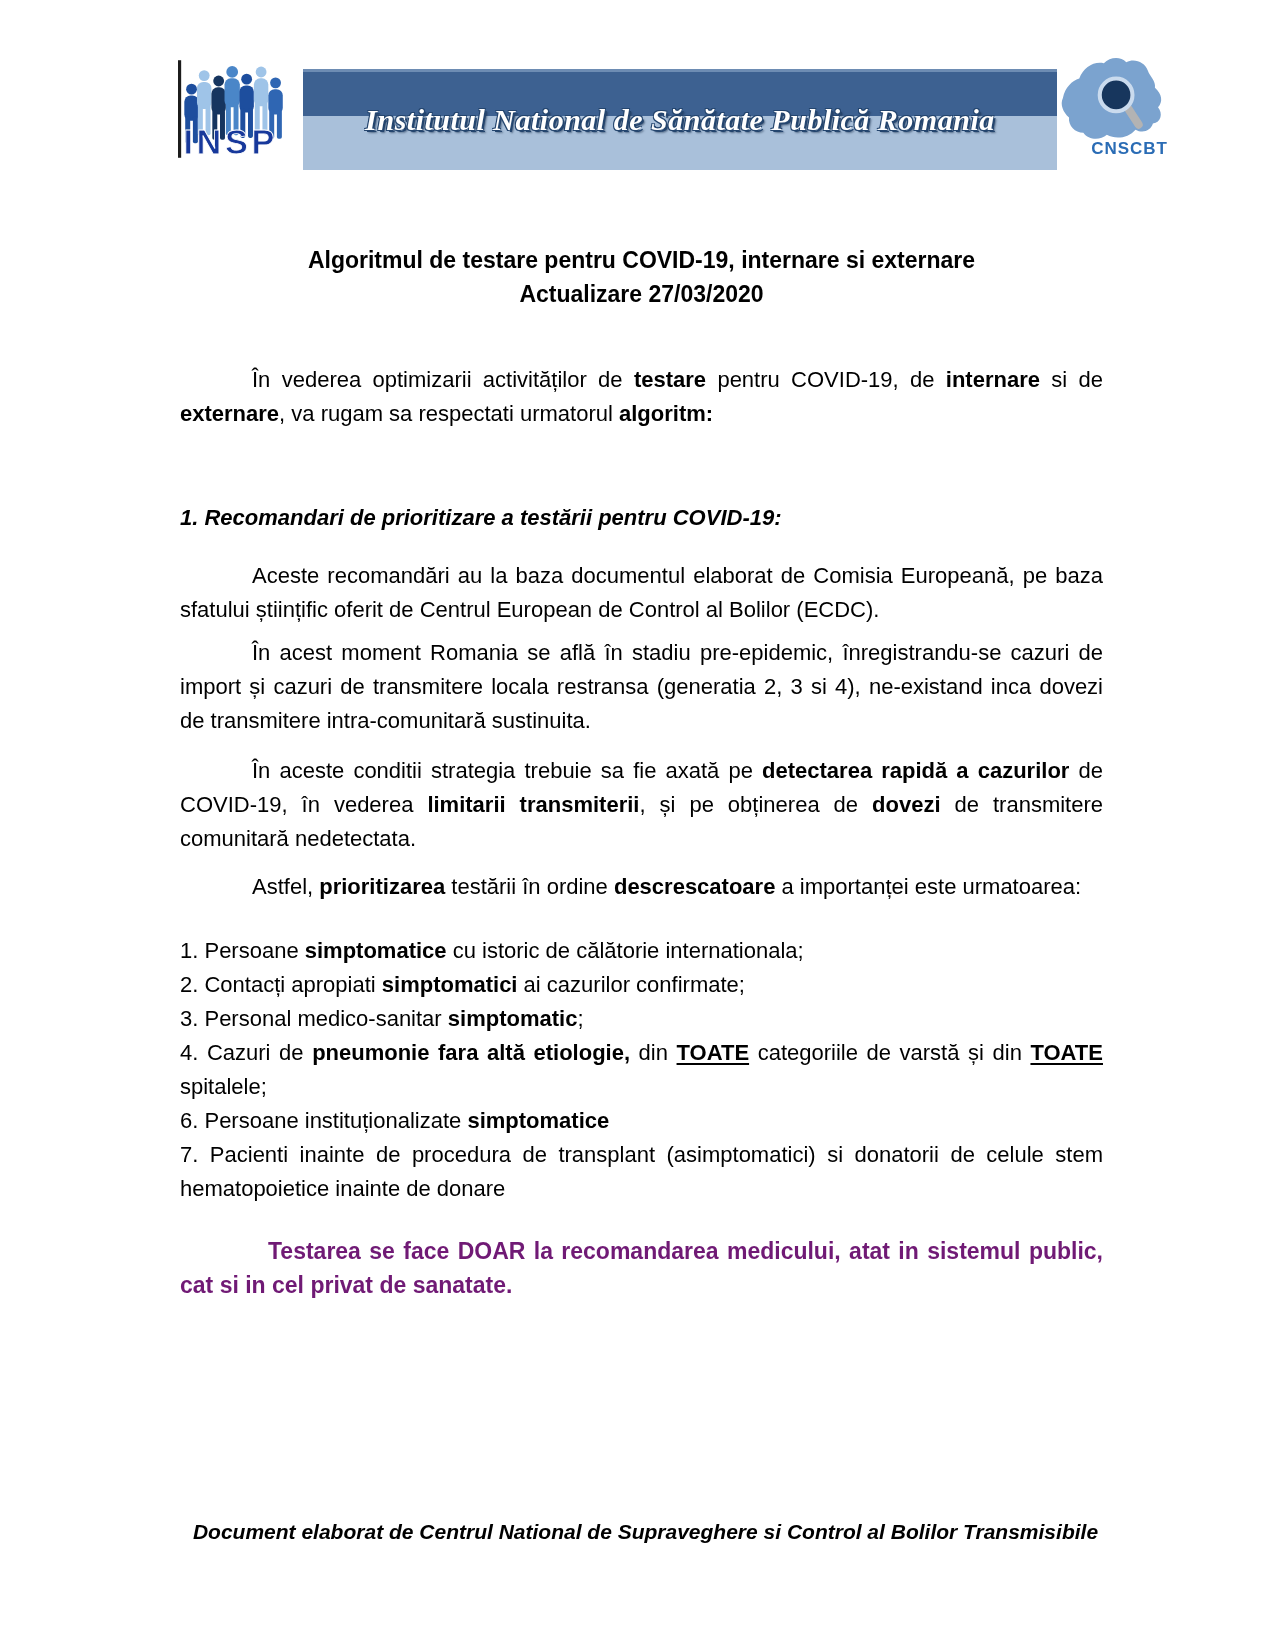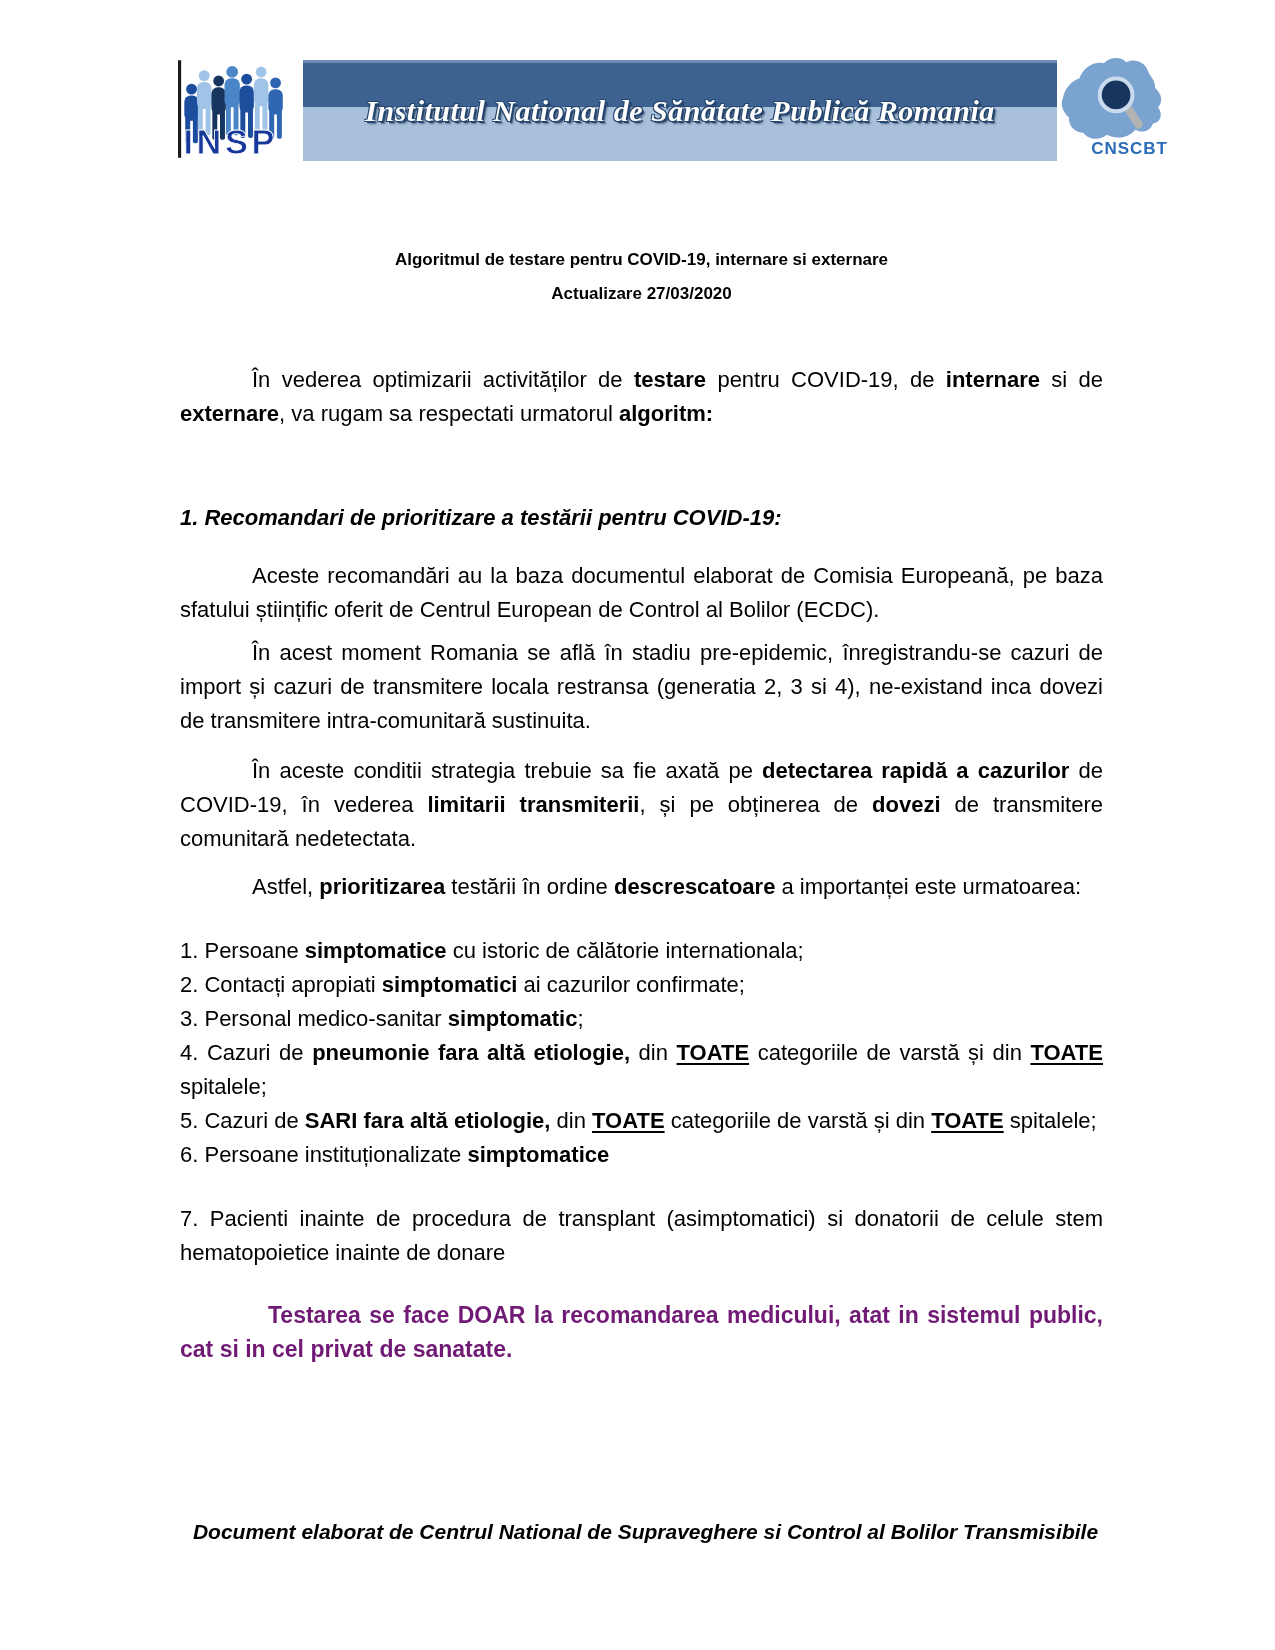--- a/index.html
+++ b/index.html
@@ -7,21 +7,21 @@
     position:relative; width:1275px; height:1650px; margin:0 auto;
     background:#ffffff; overflow:hidden;
     font-family:"Liberation Sans", sans-serif; color:#000;
   }
 
   
   .insp-logo { position:absolute; left:178px; top:55px; width:112px; height:108px;text-decoration:underline; }
   .insp-logo svg { display:block; width:100%; height:100%; }
 
   .banner {
-    position:absolute; left:303px; top:60px; width:754px; height:101px;
+    position:absolute; left:303px; top:69px; width:754px; height:101px;
     background:linear-gradient(to bottom,
       #6d8cb3 0px, #6d8cb3 3px,
       #3d6191 3px, #3d6191 47px,
       #a9c0da 47px, #a9c0da 101px);
     display:flex; align-items:center; justify-content:center;
   }
   .banner-text {
     color:#ffffff; font-family:"Liberation Serif", serif;
     font-style:italic; font-weight:bold; font-size:30px; letter-spacing:0.5px;
     text-shadow:2px 2px 0 #24456e, -1px -1px 0 #24456e, 1px -1px 0 #24456e,
@@ -33,39 +33,39 @@
   .cnscbt-logo svg { display:block; width:112px; height:90px; }
   .cnscbt-label {
     margin-top:-4px; color:#2a6cb5; font-weight:bold; font-size:17px; letter-spacing:1px;
   }
 
   
   .doc-body {
     position:absolute; left:180px; top:243px; width:923px;
     font-size:22px; line-height:34px;
   }
-  .title { text-align:center; font-weight:bold; font-size:17px; margin-bottom:52px; }
+  .title { text-align:center; font-weight:bold; font-size:23px; margin-bottom:52px; }
 
   .para { margin:0 0 10px 0; text-align:justify; }
   .para.indent { text-indent:72px; }
   .para.heading { font-weight:bold; text-align:left;font-style:italic; }
   .para.list { margin-bottom:0; }
   .para.red {
     color:#701a75; font-weight:bold; font-size:23px; text-indent:88px;
   }
   .b { font-weight:bold; }
   .u { text-decoration:underline; text-decoration-thickness:2px; text-underline-offset:3px; }
 
   #p-intro    { margin-bottom:70px; }
   #p-heading1 { margin-bottom:24px; }
   #p-basis    { margin-bottom:9px;  }
   #p-stage    { margin-bottom:16px; }
   #p-strategy { margin-bottom:14px; }
   #p-priority { margin-bottom:30px; }
-  #p-item7    { margin-bottom:0;margin-top:30px;    }
+  #p-item7    { margin-bottom:0;    }
   #p-testing-note { margin-top:28px; }
 
   .footer {
     position:absolute; left:0; right:0; top:1520px; text-align:center;
     font-weight:bold; font-style:italic; font-size:21px;padding-left:16px;
   }
 </style>
 </head>
 <body>
 
@@ -159,21 +159,20 @@
         <p class="para indent" id="p-intro"><span>În vederea optimizarii activităților de </span><span class="b">testare</span><span> pentru COVID-19, de </span><span class="b">internare</span><span> si de </span><span class="b">externare</span><span>, va rugam sa respectati urmatorul </span><span class="b">algoritm:</span></p>
         <p class="para heading" id="p-heading1"><span>1. Recomandari de prioritizare a testării pentru COVID-19:</span></p>
         <p class="para indent" id="p-basis"><span>Aceste recomandări au la baza documentul elaborat de Comisia Europeană, pe baza sfatului științific oferit de Centrul European de Control al Bolilor (ECDC).</span></p>
         <p class="para indent" id="p-stage"><span>În acest moment Romania se află în stadiu pre-epidemic, înregistrandu-se cazuri de import și cazuri de transmitere locala restransa (generatia 2, 3 si 4), ne-existand inca dovezi de transmitere intra-comunitară sustinuita.</span></p>
         <p class="para indent" id="p-strategy"><span>În aceste conditii strategia trebuie sa fie axată pe </span><span class="b">detectarea rapidă a cazurilor</span><span> de COVID-19, în vederea </span><span class="b">limitarii transmiterii</span><span>, și pe obținerea de </span><span class="b">dovezi</span><span> de transmitere comunitară nedetectata.</span></p>
         <p class="para indent" id="p-priority"><span>Astfel, </span><span class="b">prioritizarea</span><span> testării în ordine </span><span class="b">descrescatoare</span><span> a importanței este urmatoarea:</span></p>
         <p class="para list" id="p-item1"><span>1. Persoane </span><span class="b">simptomatice</span><span> cu istoric de călătorie internationala;</span></p>
         <p class="para list" id="p-item2"><span>2. Contacți apropiati </span><span class="b">simptomatici</span><span> ai cazurilor confirmate;</span></p>
         <p class="para list" id="p-item3"><span>3. Personal medico-sanitar </span><span class="b">simptomatic</span><span>;</span></p>
         <p class="para list" id="p-item4"><span>4. Cazuri de </span><span class="b">pneumonie fara altă etiologie,</span><span> din </span><span class="b u">TOATE</span><span> categoriile de varstă și din </span><span class="b u">TOATE</span><span> spitalele;</span></p>
-        <p class="para list" id="p-item5"><span>5. Cazuri de </span><span class="b">SARI fara altă etiologie,</span><span> din </span><span class="b u">TOATE</span><span> categoriile de varstă și din </span><span class="b u">TOATE</span><span> spitalele;</span></p>
         <p class="para list" id="p-item6"><span>6. Persoane instituționalizate </span><span class="b">simptomatice</span></p>
         <p class="para list" id="p-item7"><span>7. Pacienti inainte de procedura de transplant (asimptomatici) si donatorii de celule stem hematopoietice inainte de donare</span></p>
         <p class="para red" id="p-testing-note"><span>Testarea se face DOAR la recomandarea medicului, atat in sistemul public, cat si in cel privat de sanatate.</span></p>
       </div>
   </div>
 
   <div class="footer">Document elaborat de Centrul National de Supraveghere si Control al Bolilor Transmisibile</div>
 
 </div>
 

